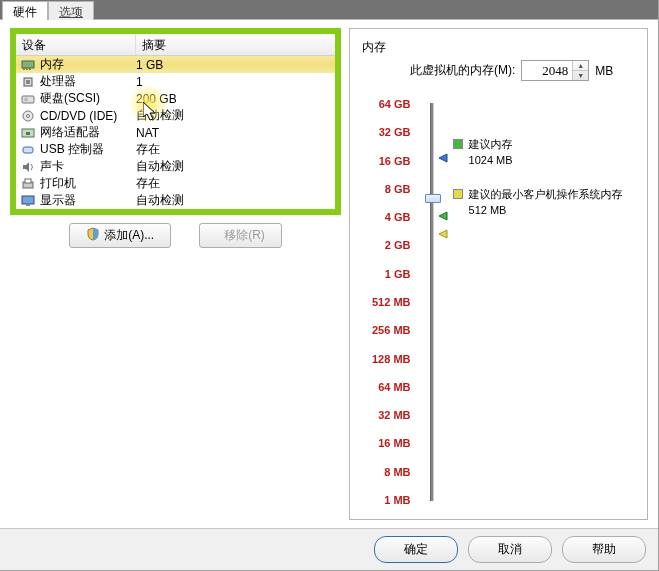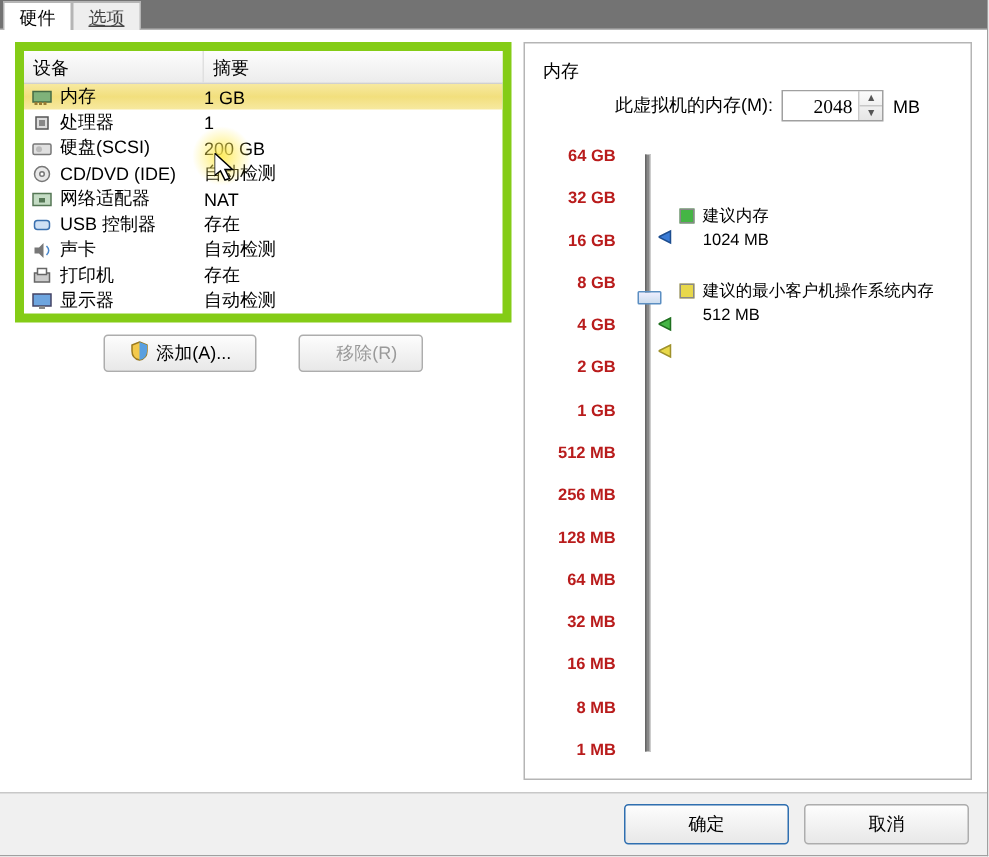--- a/index.html
+++ b/index.html
@@ -43,21 +43,21 @@
   .marker { position: absolute; left: 8px; font-size: 10px; }
   .marker svg { display: block; }
   .legend { flex: 1; display: flex; flex-direction: column; gap: 18px; padding-top: 42px; }
   .legend-item { display: flex; gap: 6px; font-size: 11px; }
   .sq { width: 10px; height: 10px; border: 1px solid #888; margin-top: 2px; flex-shrink: 0; }
   .sq.blue { background: #3a7bd5; }
   .sq.green { background: #45b545; }
   .sq.yellow { background: #e8d84a; }
   .legend-text { line-height: 1.45; }
   .footer { height: 42px; border-top: 1px solid #c8c8c8; background: #f0f0f0; display: flex; justify-content: flex-end; align-items: center; gap: 10px; padding: 0 12px; }
-  .footer .btn { padding: 4px 42px; }
+  .footer .btn { padding: 4px 29px; border-radius: 12px; }
   .footer .btn.primary { border-color: #2f6fb0; }
 </style>
 </head>
 <body>
 
 <div class="dialog">
 
   <div class="tabs">
     <div class="tab">硬件</div>
     <div class="tab inactive">选项</div>
@@ -250,15 +250,16 @@
           </div>
         </div>
       </div>
     </div>
 
   </div>
 
   <div class="footer">
     <button class="btn primary">确定</button>
     <button class="btn">取消</button>
+    <button class="btn">帮助</button>
   </div>
 
 </div>
 
 </body></html>

